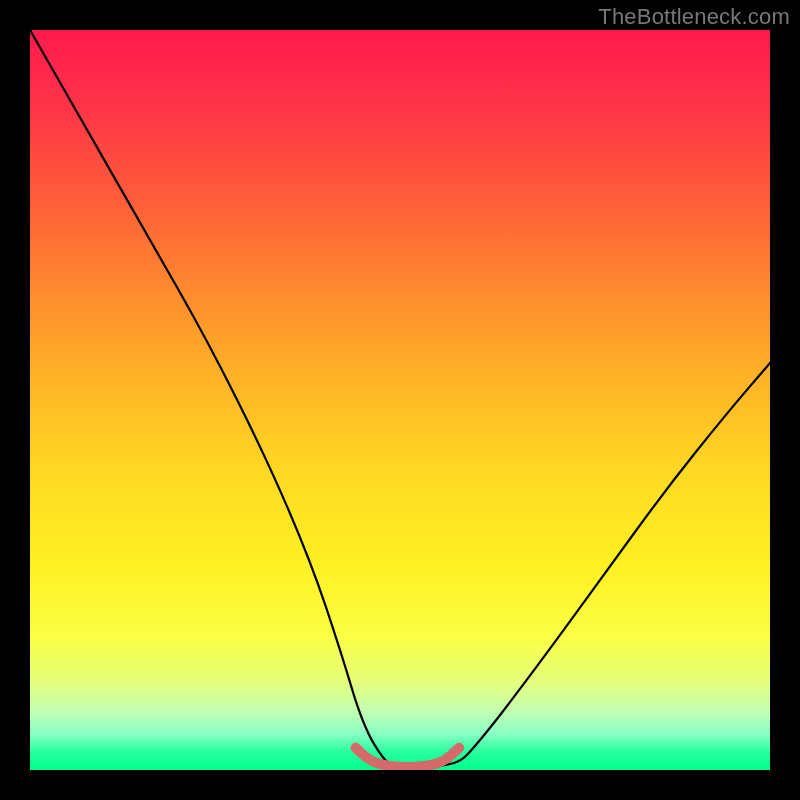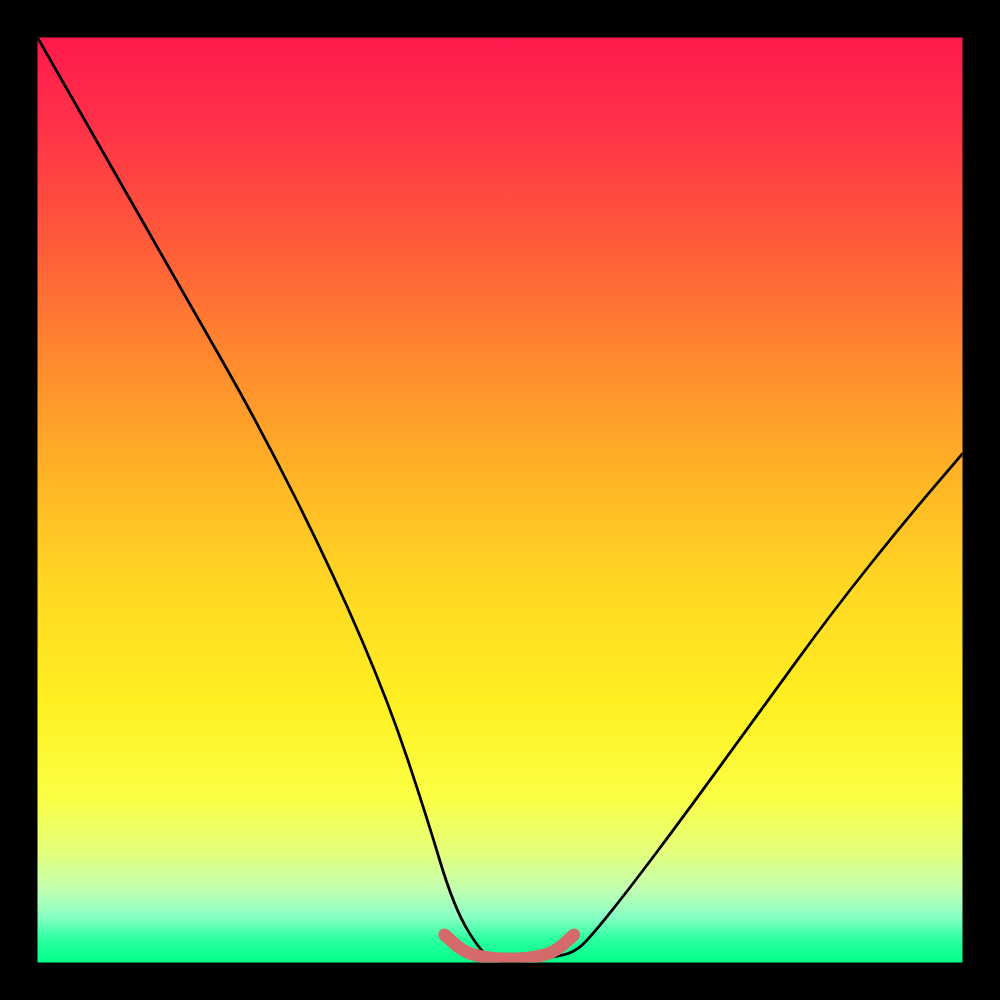--- a/index.html
+++ b/index.html
@@ -61,13 +61,14 @@
 
 <div class="frame">
 
   <div class="plot-area">
     <svg class="curve-svg" viewBox="0 0 740 740" preserveAspectRatio="none">
       <path fill="none" stroke="#000000" stroke-width="2.2" stroke-linecap="round" d="M 0.00 0.00 Q 0.00 0.00 29.60 51.80 Q 59.20 103.60 88.80 155.40 Q 118.40 207.20 148.00 259.00 Q 177.60 310.80 207.20 370.00 Q 236.80 429.20 259.00 481.00 Q 281.20 532.80 296.00 577.20 Q 310.80 621.60 321.90 658.60 Q 333.00 695.60 344.10 714.10 Q 355.20 732.60 362.60 736.30 Q 370.00 740.00 377.40 740.00 Q 384.80 740.00 395.90 738.15 Q 407.00 736.30 418.10 734.45 Q 429.20 732.60 436.60 725.20 Q 444.00 717.80 458.80 699.30 Q 473.60 680.80 495.80 651.20 Q 518.00 621.60 547.60 580.90 Q 577.20 540.20 606.80 499.50 Q 636.40 458.80 666.00 421.80 Q 695.60 384.80 717.80 358.90 T 740.00 333.00" id="curve-path"></path>
       <path fill="none" stroke="#d46a6a" stroke-width="10" stroke-linecap="round" d="M 325.60 717.80 Q 325.60 717.80 333.00 724.46 Q 340.40 731.12 347.80 733.34 Q 355.20 735.56 362.60 736.30 Q 370.00 737.04 377.40 737.04 Q 384.80 737.04 392.20 736.30 Q 399.60 735.56 407.00 733.34 Q 414.40 731.12 421.80 724.46 T 429.20 717.80" id="marker-path"></path>
     </svg>
   </div>
 
+  <div class="watermark">TheBottleneck.com</div>
 </div>
 
 </body></html>

